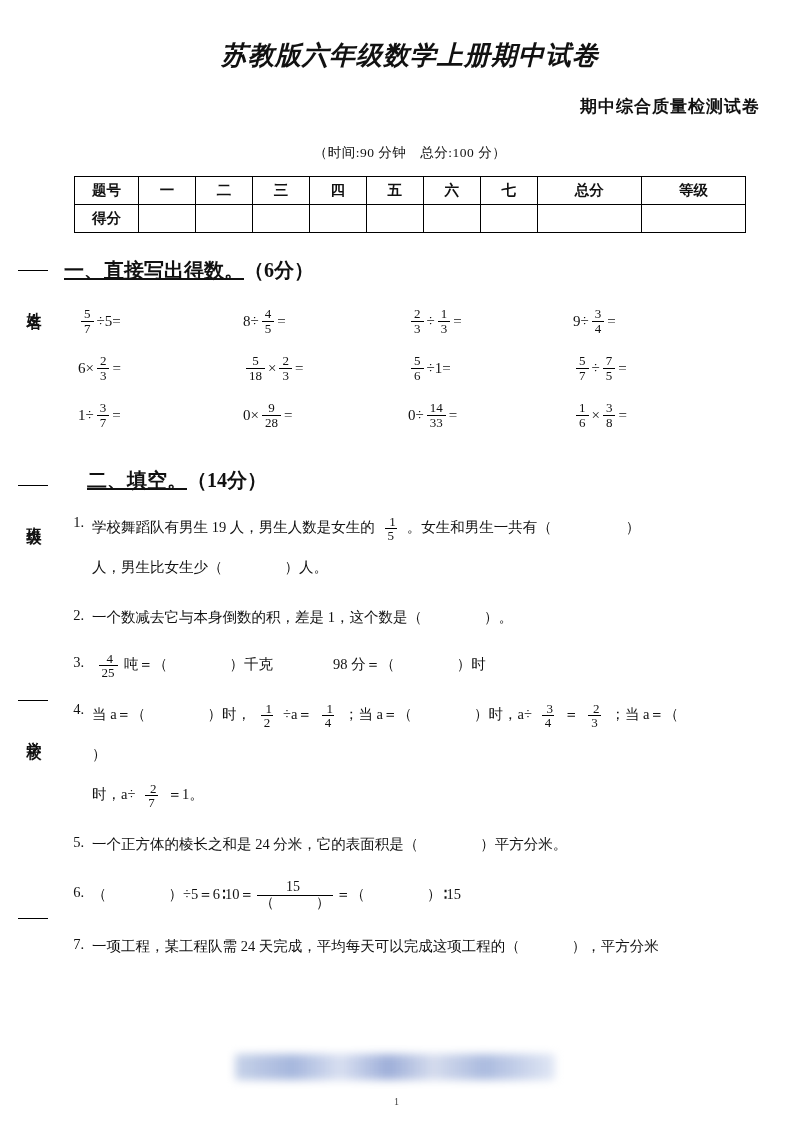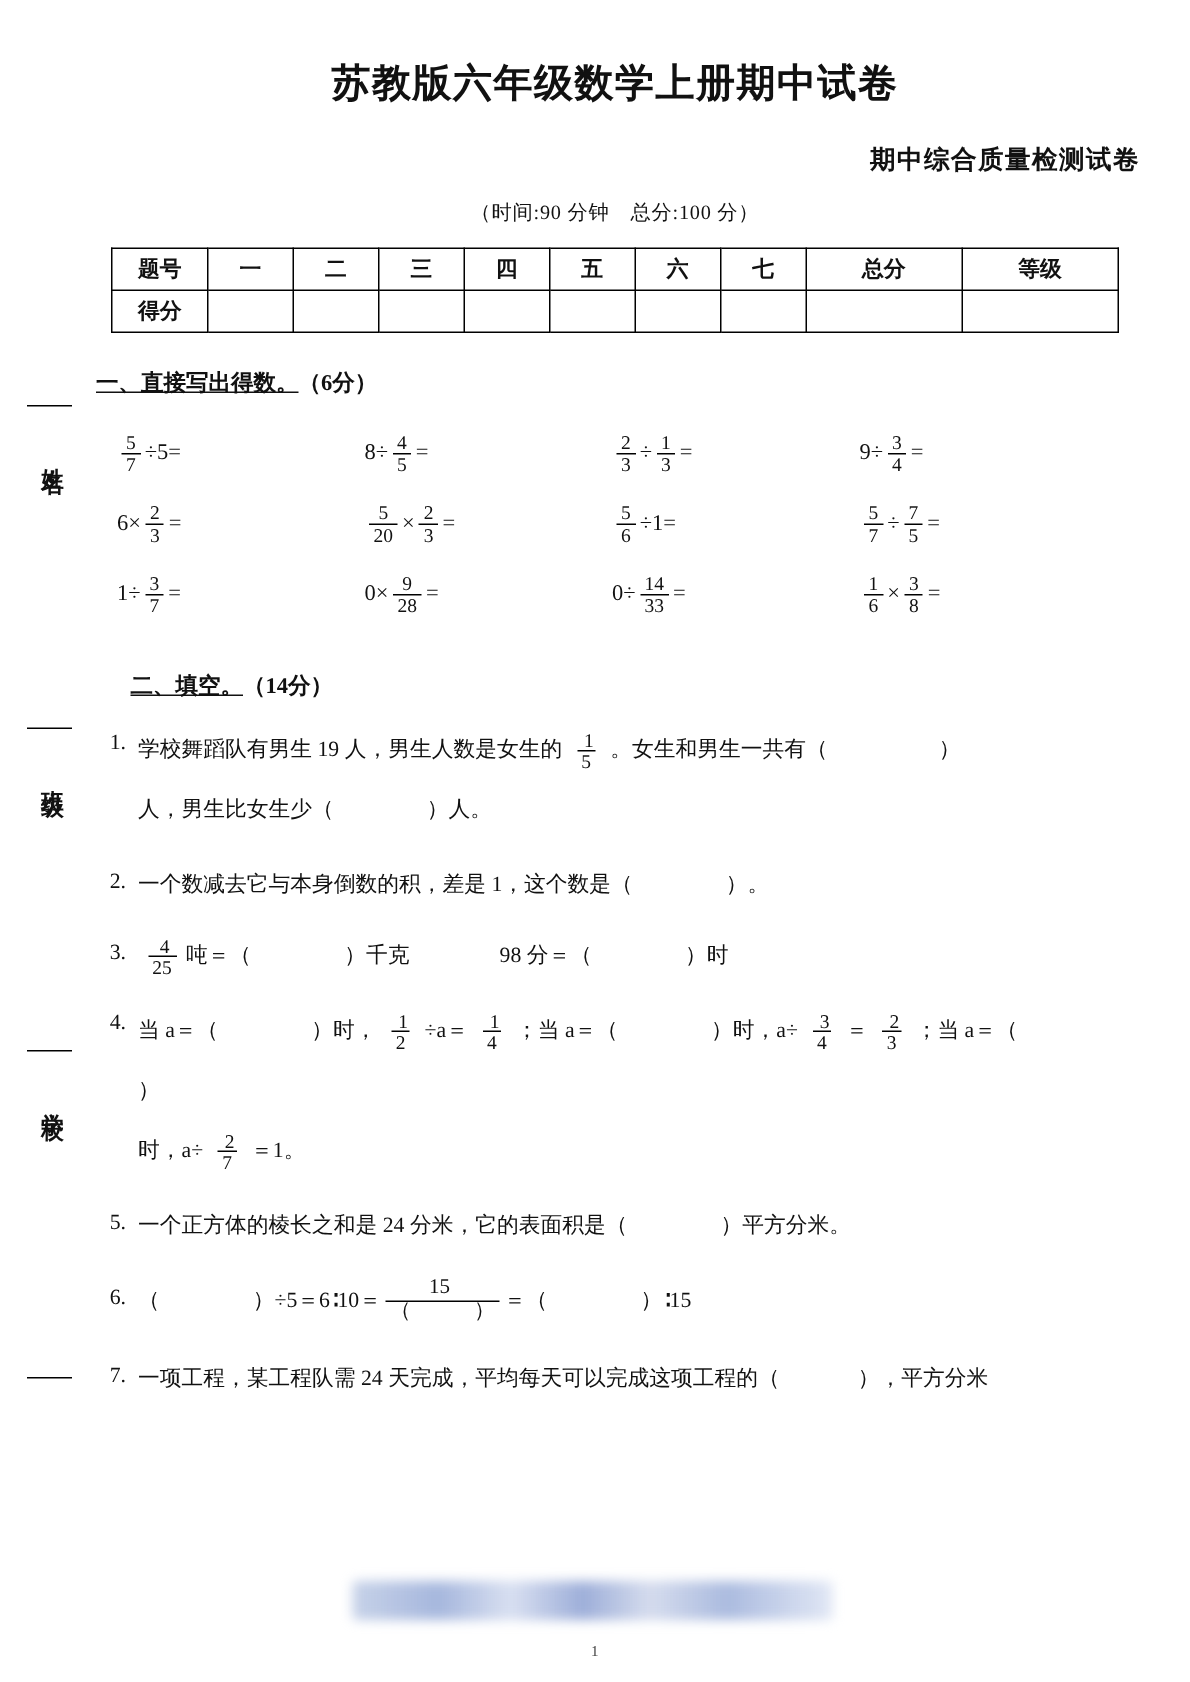--- a/index.html
+++ b/index.html
@@ -44,33 +44,34 @@
     left: 60px; top: 0; width: 700px; height: 1121px;
   }
 
   h1.title {
     text-align: center;
     font-size: 26px;
     font-weight: bold;
     margin: 38px 0 0 0;
     letter-spacing: 1px;
     font-family: "Liberation Sans", sans-serif;
+    font-style: italic;
   }
   h2.subtitle {
     text-align: right;
     font-size: 17px;
     font-weight: bold;
     margin: 22px 0 0 0;
     letter-spacing: 1px;
     font-family: "Liberation Sans", sans-serif;
   }
   .meta {
     text-align: center;
     font-size: 13.5px;
-    margin-top: 15px;
+    margin-top: 26px;
     letter-spacing: 0.5px;
   }
 
   
   table.score {
     border-collapse: collapse;
     margin: 14px auto 0 auto;
     width: 672px;
   }
   table.score td {
@@ -78,21 +79,21 @@
     height: 28px;
     text-align: center;
     font-size: 14.5px;
     font-weight: bold;
     font-family: "Liberation Serif", serif;
   }
   table.score td.hdr { width: 64px; }
 
   
   .sec-head {
-    font-size: 15px;
+    font-size: 20px;
     font-weight: bold;
     margin-top: 24px;
     margin-left: 4px;
   }
   .sec-head .u { text-decoration: underline; }
 
   
   .calc-grid {
     margin-top: 14px;
     margin-left: 18px;
@@ -277,21 +278,21 @@
         <span>×</span>
         <span class="frac">
             <span class="num">2</span>
             <span class="den">3</span>
           </span>
         <span>=</span>
       </div>
       <div class="calc-cell">
         <span class="frac">
             <span class="num">5</span>
-            <span class="den">20</span>
+            <span class="den">18</span>
           </span>
         <span>×</span>
         <span class="frac">
             <span class="num">2</span>
             <span class="den">3</span>
           </span>
         <span>=</span>
       </div>
       <div class="calc-cell">
         <span class="frac">

